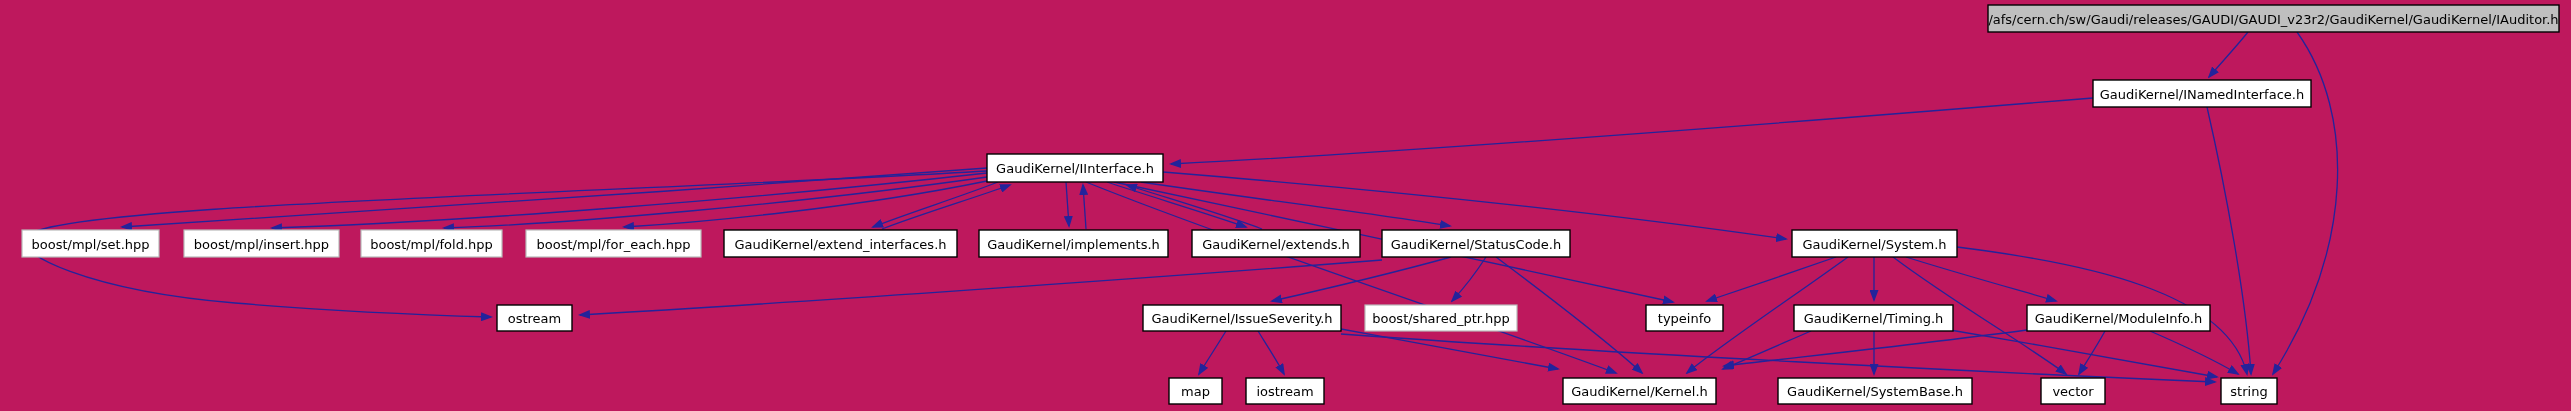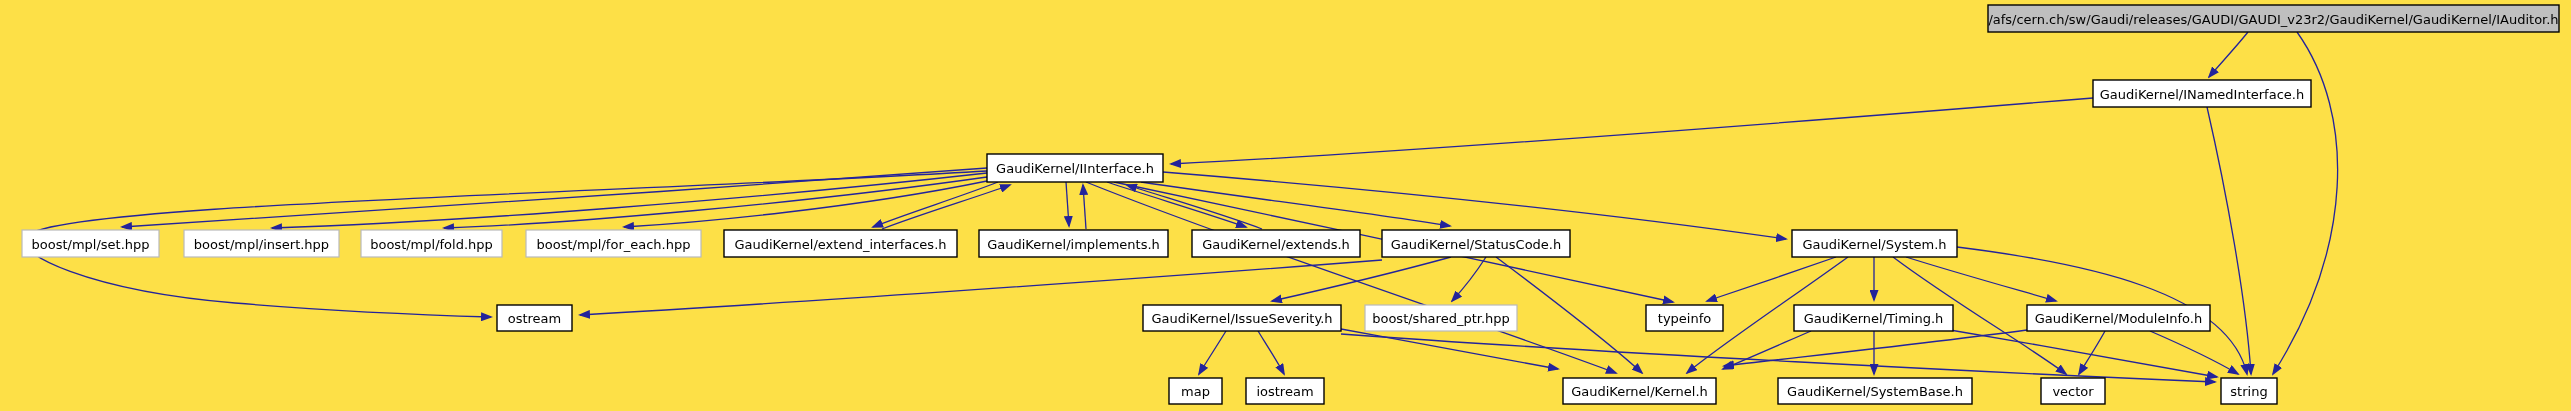--- a/index.html
+++ b/index.html
@@ -1,16 +1,16 @@
 <!DOCTYPE html>
 <html><head>
 <meta charset="utf-8">
 <style>
   html,body{margin:0;padding:0;background:#ffffff;}
-  .canvas{position:relative;width:2571px;height:411px;background:#fde047;overflow:hidden;
+  .canvas{position:relative;width:2571px;height:411px;background:#be185d;overflow:hidden;
           font-family:"DejaVu Sans","Liberation Sans",sans-serif;}
   svg{display:block;}
   text{font-family:"DejaVu Sans","Liberation Sans",sans-serif;font-size:13px;fill:#000000;}
 </style>
 </head>
 <body>
 
 <div class="canvas">
     <svg viewBox="0 0 2571 411" width="2571" height="411">
       <defs>

